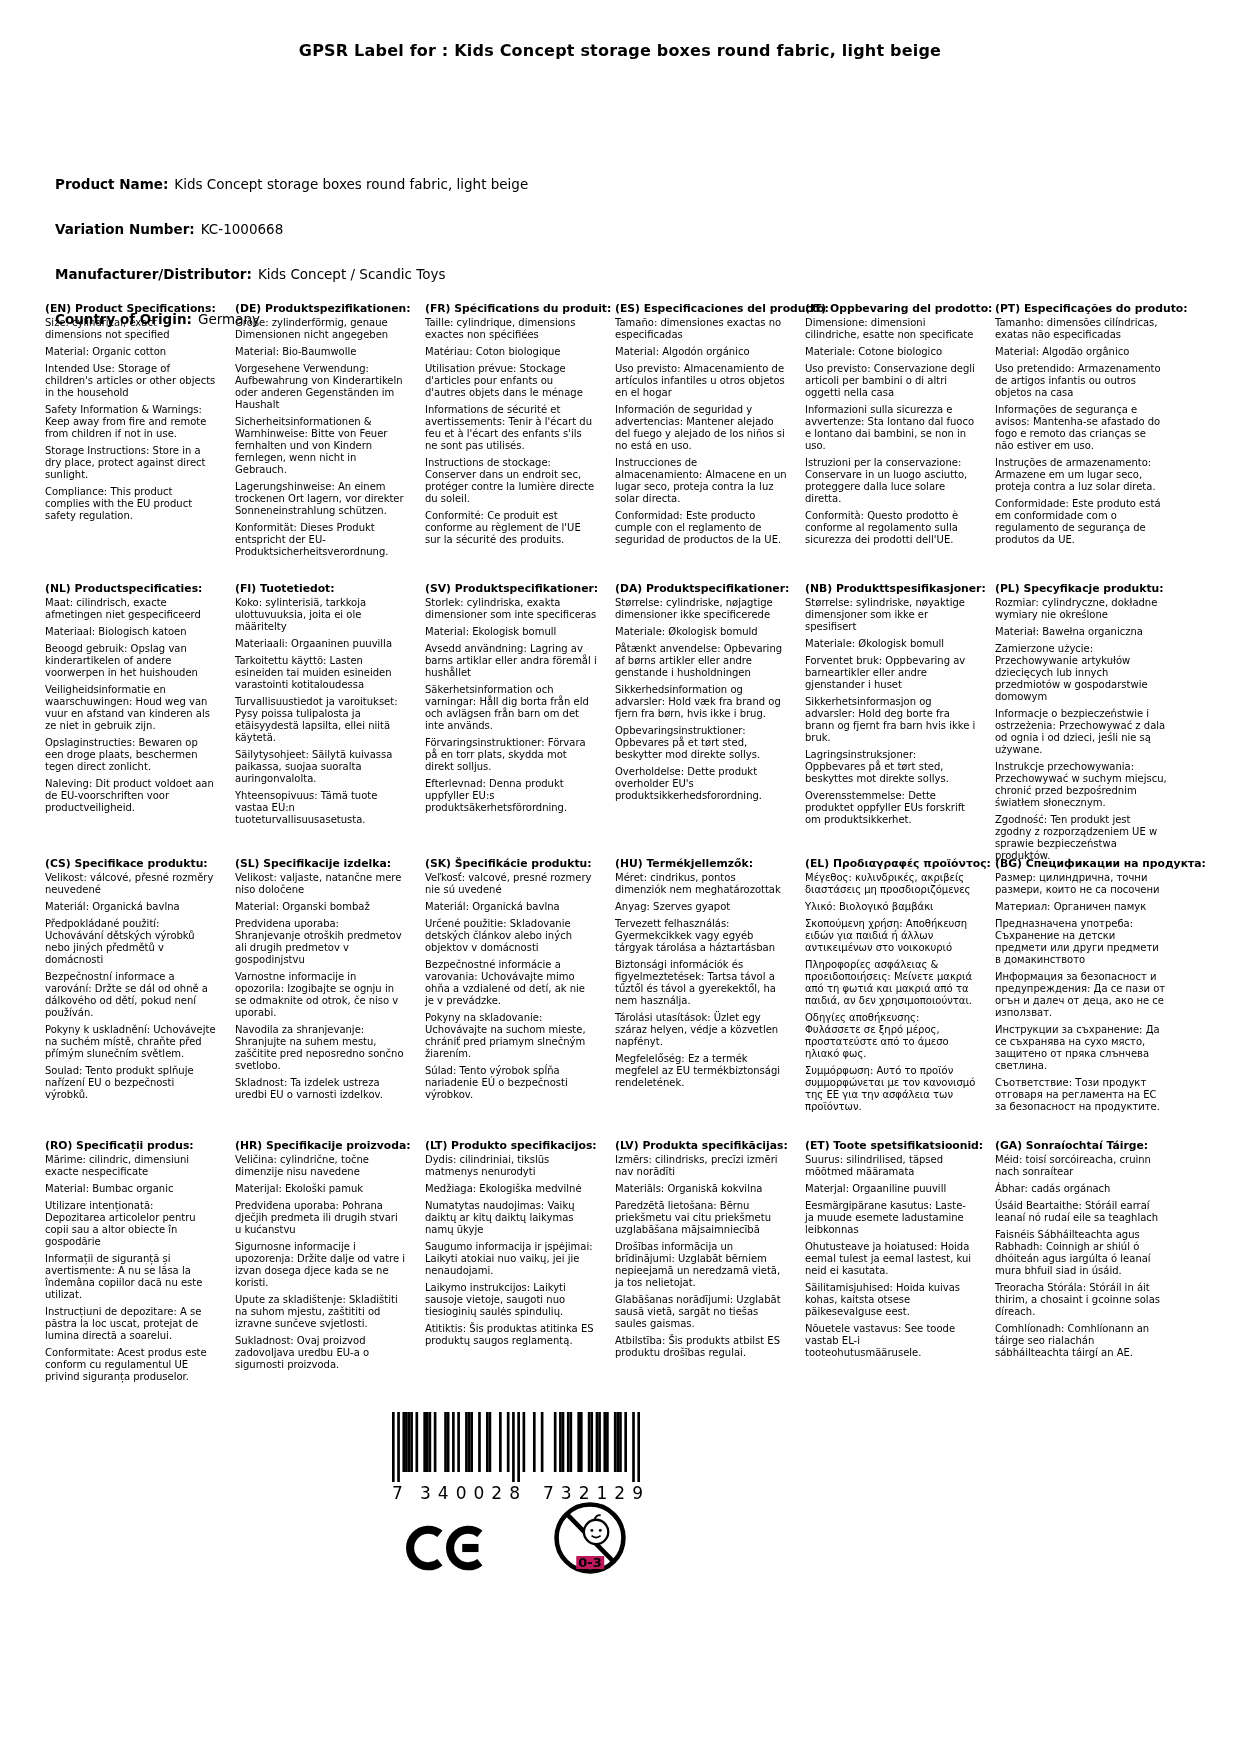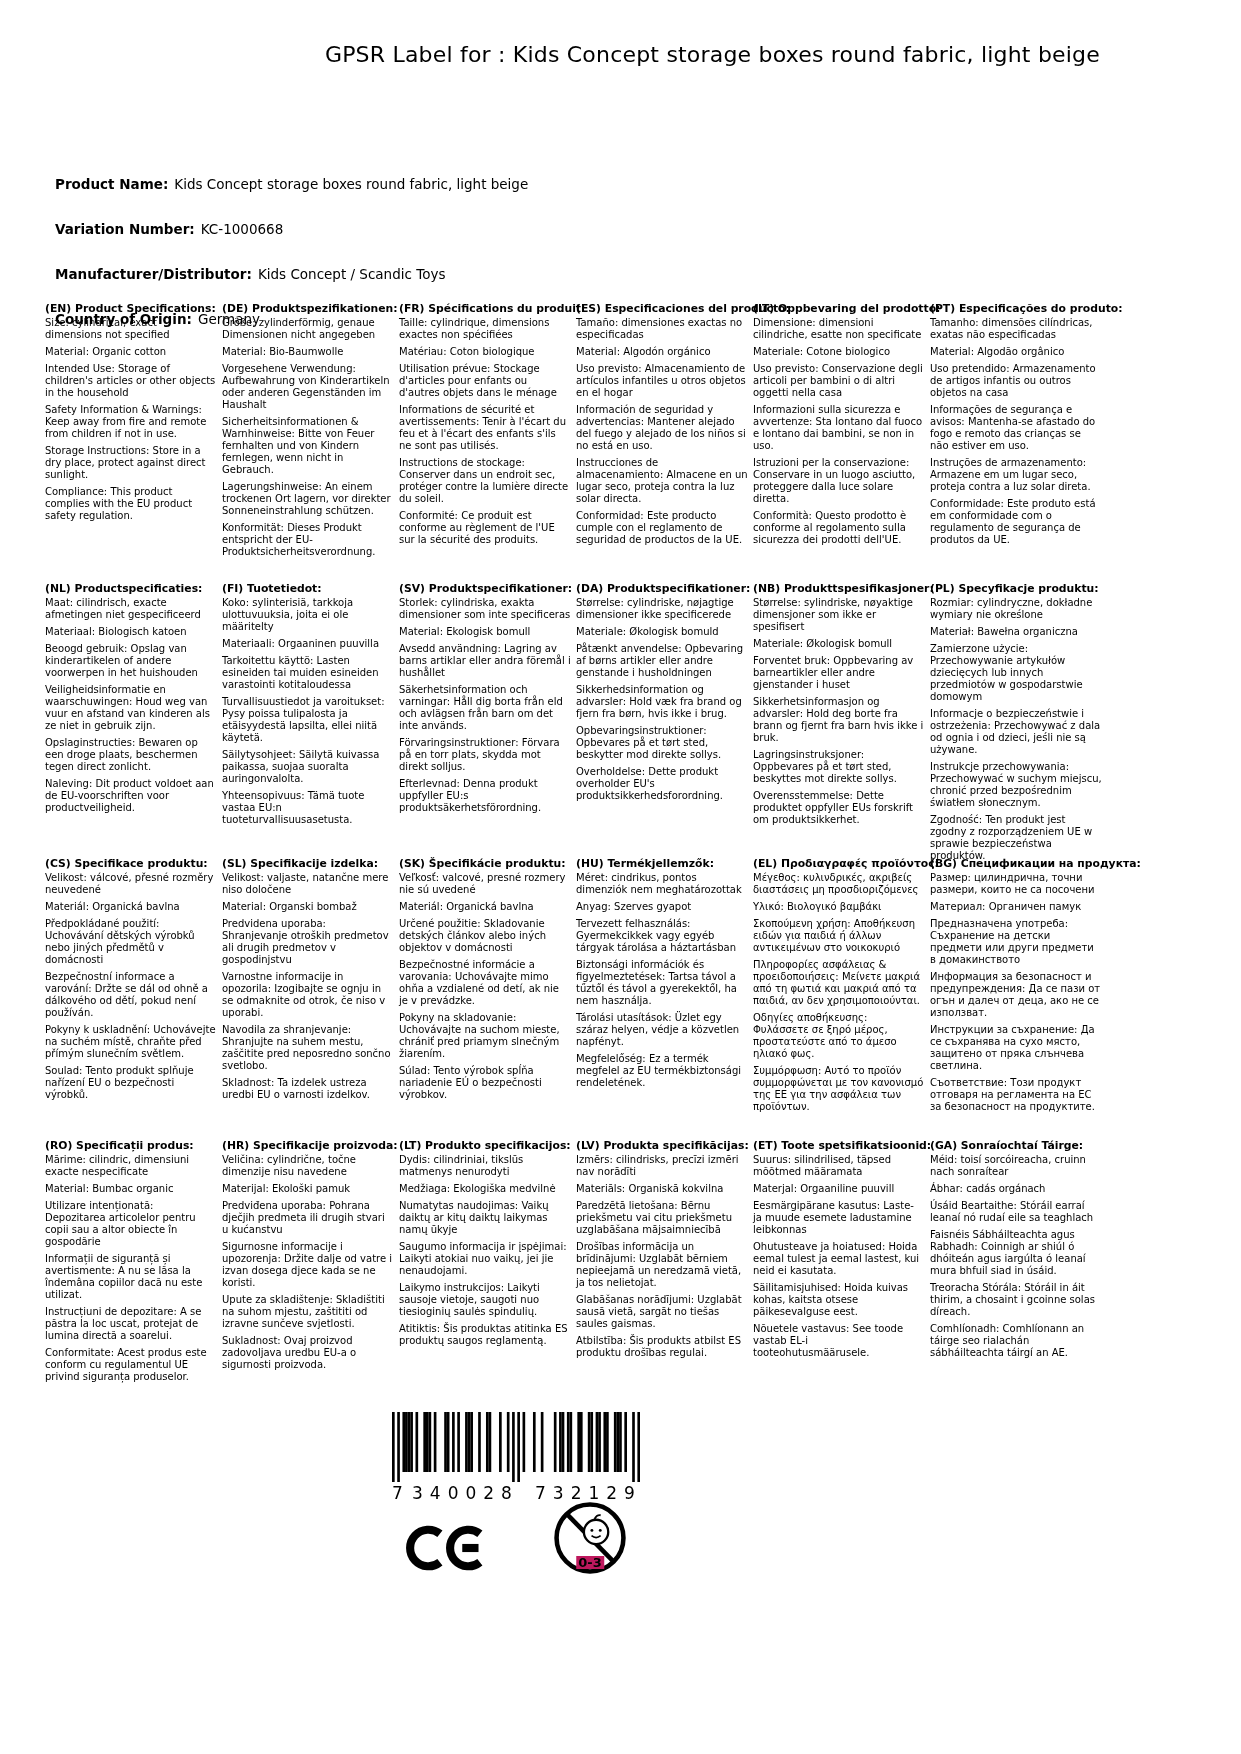--- a/index.html
+++ b/index.html
@@ -5,51 +5,51 @@
   * { box-sizing: border-box; margin: 0; padding: 0; }
   html,body { background:#ffffff; }
   body {
     width: 1241px; height: 1754px; position: relative;
     font-family: "DejaVu Sans", sans-serif; color: #000;
   }
   .page { position: absolute; inset: 0; background: #fff; }
 
   .title {
     position: absolute; top: 40px; left: 140px; width: 960px;
-    text-align: right; font-size: 22px; font-weight: normal; line-height: 1.4;
+    text-align: center; font-size: 16px; font-weight: bold; line-height: 1.4;
     letter-spacing: 0.2px;
   }
 
   .info { position: absolute; top: 150px; left: 55px; font-size: 13.5px; line-height: 21px; }
   .info-row { white-space: nowrap; margin-top: 24px; }
   .info-label { font-weight: bold; }
   .info-value { margin-left: 6px; }
 
   .grid {
     position: absolute; top: 302px; left: 45px;
     display: grid;
     grid-template-columns: repeat(6, 172px);
     grid-template-rows: 280px 275px 282px 310px;
-    column-gap: 5px;
+    column-gap: 18px;
   }
   .spec-block { overflow: visible; }
   .spec-header {
     font-weight: bold; font-size: 10.8px; white-space: nowrap;
     margin-bottom: 2px; line-height: 1.25;
   }
   .spec-par {
     font-size: 10px; line-height: 1.2; margin-bottom: 5px;
     overflow-wrap: break-word;
   }
 
   .barcode { position: absolute; top: 1412px; left: 392px; width: 266px; }
   .barcode svg { display: block; }
   .barcode-digits { display: flex; font-size: 17px; margin-top: 1px; align-items: baseline; }
   .bc-lead { width: 20px; }
-  .bc-grp { flex: 1; text-align: left; letter-spacing: 7px; }
+  .bc-grp { flex: 1; text-align: center; letter-spacing: 7px; }
 
   .ce { position: absolute; top: 1516px; left: 404px; width: 84px; height: 64px; }
   .ce svg { display: block; }
 
   .age { position: absolute; top: 1500px; left: 552px; width: 76px; height: 76px; }
   .age svg { display: block; }
   .age-label {
     position: absolute; left: 50%; transform: translateX(-50%);
     bottom: 7px; font-size: 13px; font-weight: bold;
     background: #be185d; padding: 0 2px; line-height: 1;

